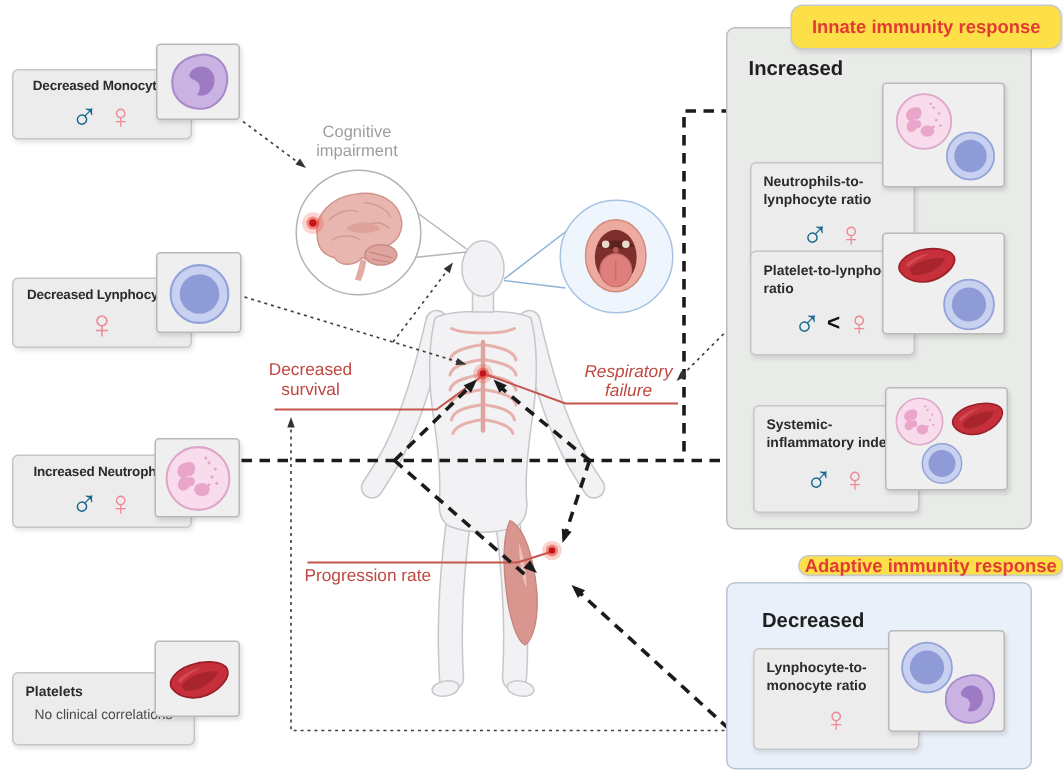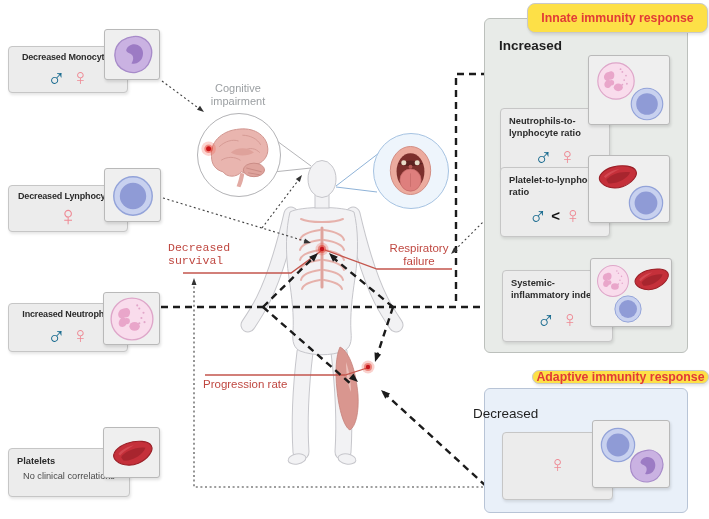--- a/index.html
+++ b/index.html
@@ -9,22 +9,22 @@
 
   
   .circle { position:absolute; border-radius:50%; background:#fff; }
   .brainc { left:197px; top:113px; width:84px; height:84px; border:1.5px solid #b3b3b6; }
   .mouthc { left:373px; top:133px; width:76px; height:76px; border:1.5px solid #a6c3e2; background:#eef5fc; }
 
   
   .glabel { position:absolute; text-align:center; color:#9b9fa2; font-size:11px; line-height:1.15; }
   .blabel { position:absolute; text-align:center; color:var(--accent-blue,#3b7cbc); font-size:11px; line-height:1.18; }
   .rlabel { position:absolute; color:var(--label-red,#bf4740); font-size:11.5px; line-height:1.15; }
-  .survival { left:168px; top:241px; width:78px; text-align:left;font-family:Liberation Mono, monospace; }
-  .resp     { left:376px; top:242px; width:86px; text-align:center; }
+  .survival { left:168px; top:241px; width:78px; text-align:center; }
+  .resp     { left:376px; top:242px; width:86px; text-align:center;font-style:italic; }
   .prog     { left:203px; top:356px; width:110px; text-align:left;margin-top:22px; }
 
   
   .lbox, .rbox { position:absolute; background:#ececec; border:1px solid #c6c6c6; border-radius:4px;
                  box-shadow:1px 2px 3px rgba(0,0,0,.10); z-index:2; display:flex; flex-direction:column; align-items:center; }
   .cellbox { position:absolute; background:#efefef; border:1px solid #b9b9b9; border-radius:3px;
              box-shadow:1px 2px 3px rgba(0,0,0,.12); z-index:3; }
   .ptitle { font-size:9px; font-weight:bold; color:#2b2b2b; letter-spacing:-0.15px; white-space:nowrap; margin-top:5px; }
   .ptitle2 { font-size:9.3px; font-weight:bold; color:#2b2b2b; line-height:1.25; align-self:flex-start; padding:7px 0 0 8px; }
   .note { font-size:9.2px; color:#4a4a4a; line-height:1.2; text-align:center; width:100%; margin-top:3px; }
@@ -312,23 +312,24 @@
     <svg width="40" height="25" style="position:absolute;left:40px;top:8px;transform:rotate(-14deg);">
         <use href="#cell-platelet"></use>
       </svg>
     <svg width="30" height="30" style="position:absolute;left:22px;top:35px;">
         <use href="#cell-lymphocyte"></use>
       </svg>
   </div>
 
   <div class="container adaptc"></div>
   <div class="titlebox" style="left:532px; top:370px; width:177px; height:14px;">Adaptive immunity response</div>
-  <div class="status" style="left:473px; top:406px;">Decreased</div>
+  <div class="status" style="left:508px; top:406px;font-weight:bold;">Decreased</div>
 
   <div class="rbox" style="left:502px; top:432px; width:111px; height:68px;">
+    <div class="ptitle2">Lynphocyte-to-monocyte ratio</div>
     <div class="sexrow" style="padding-bottom:4px;">
       <span class="female">♀</span>
     </div>
   </div>
   <div class="cellbox" style="left:592px; top:420px; width:78px; height:68px;">
     <svg width="38" height="38" style="position:absolute;left:6px;top:5px;">
         <use href="#cell-lymphocyte"></use>
       </svg>
     <svg width="37" height="37" style="position:absolute;left:35px;top:27px;">
         <use href="#cell-monocyte"></use>

